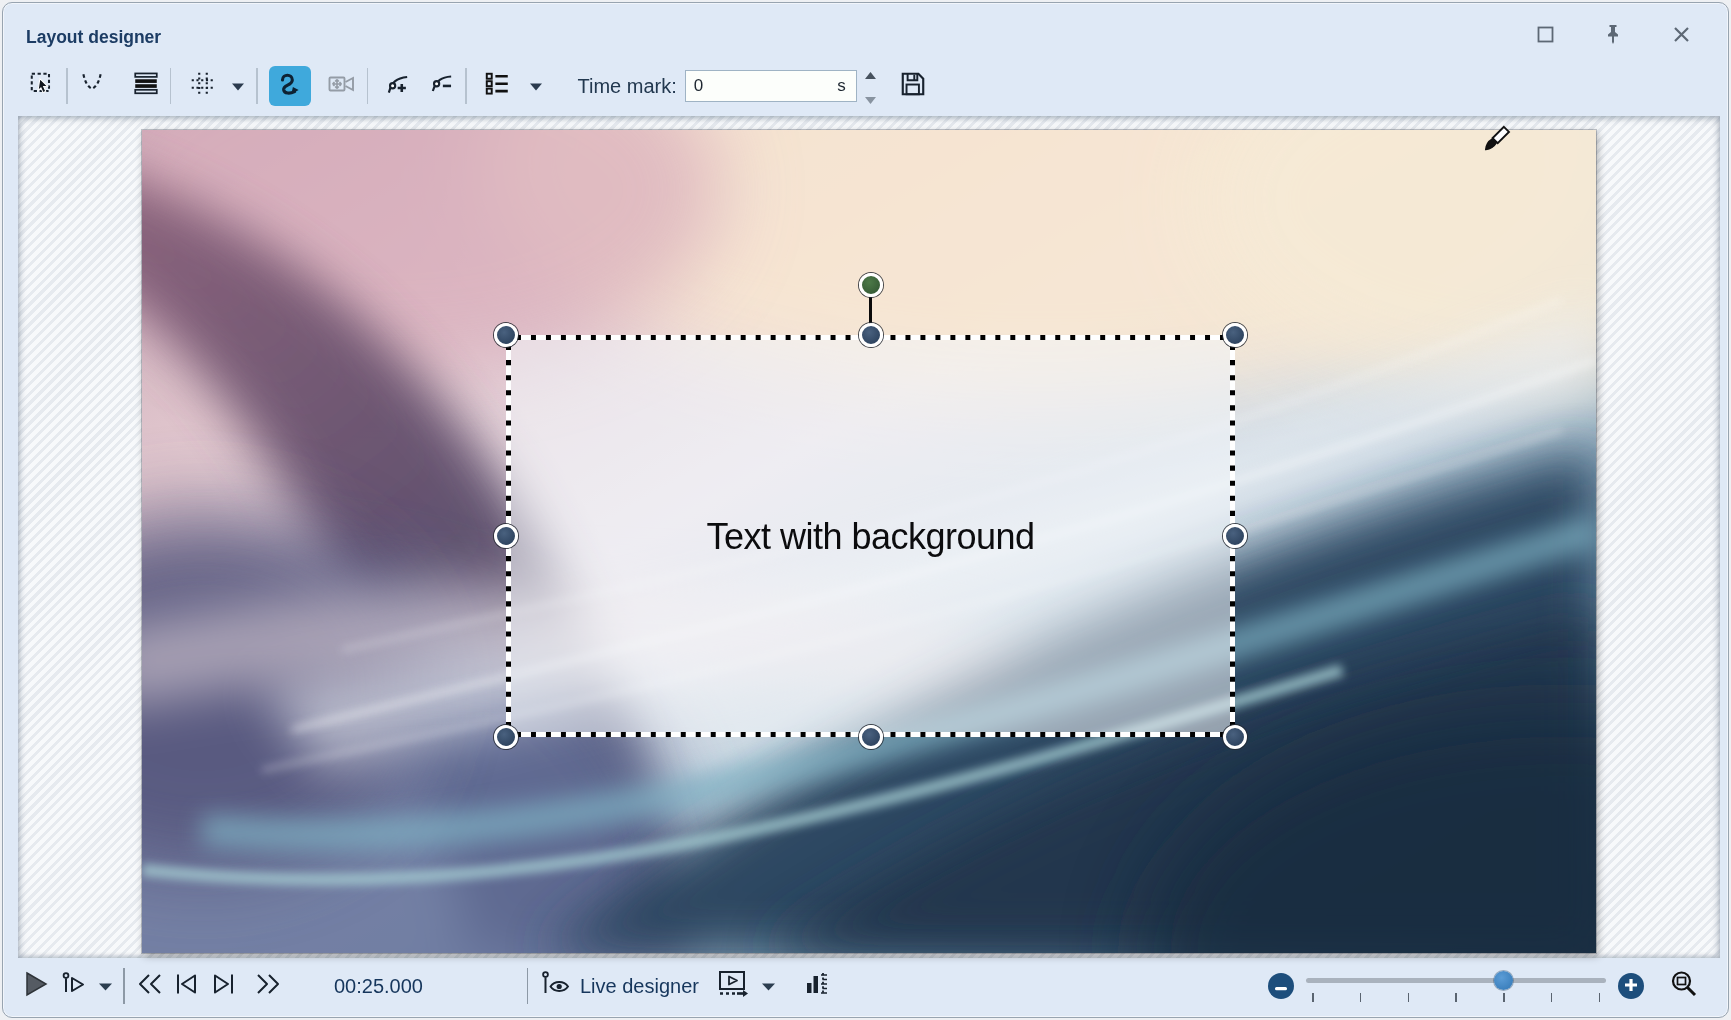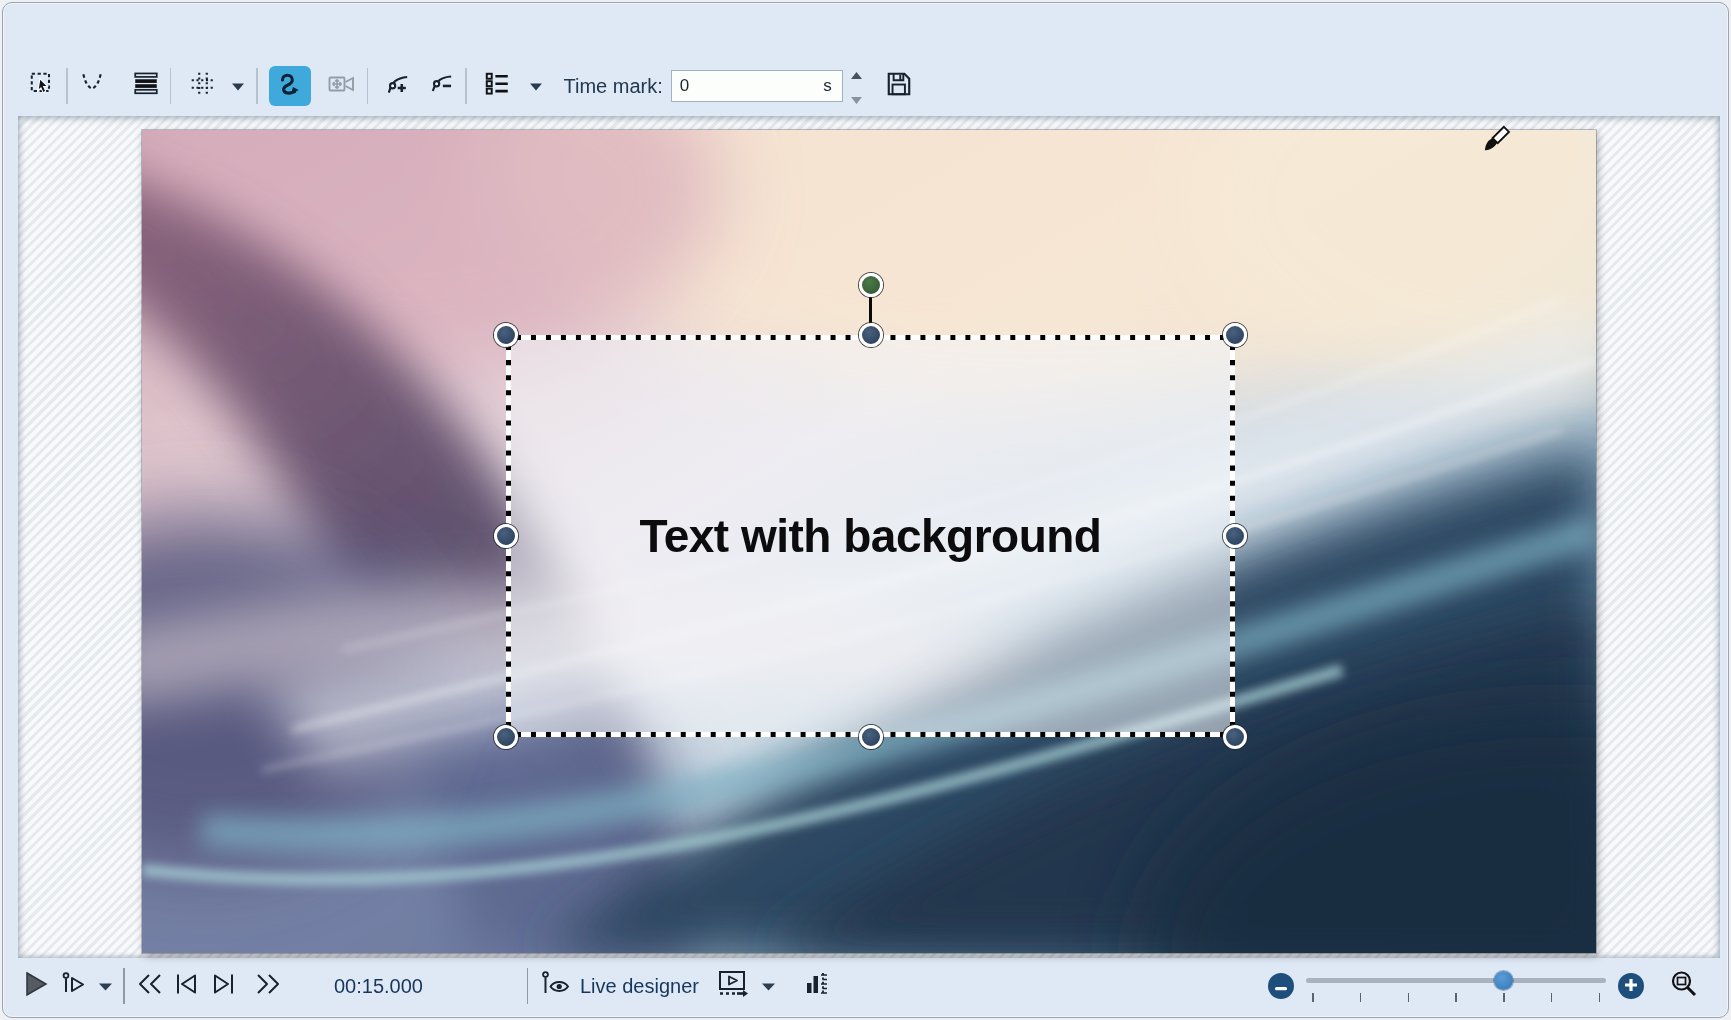--- a/index.html
+++ b/index.html
@@ -16,21 +16,21 @@
   .title { position:absolute; left:23px; top:24px; font-size:17.5px; font-weight:bold; color:#1c3c64; }
   .win-controls { position:absolute; right:36px; top:22px; display:flex; gap:46px; align-items:center; }
   .win-btn { width:22px; height:22px; display:flex; align-items:center; justify-content:center; cursor:default; }
 
   
   .toolbar { position:absolute; left:0; top:56px; right:0; height:54px; display:flex; align-items:center; padding-left:20px; }
   .tb-btn { width:38px; height:40px; display:flex; align-items:center; justify-content:center; border-radius:6px; }
   .tb-btn.active { background:#3fa9dc; width:42px; }
   .tb-sep { width:1.5px; height:36px; background:#b6c2cf; margin:0 5px; }
   .caret-btn { width:20px; height:40px; display:flex; align-items:center; justify-content:center; }
-  .tb-label { margin-left:18px; font-size:20px; color:#22384f; }
+  .tb-label { margin-left:32px; font-size:20px; color:#22384f; }
   .time-input { margin-left:8px; width:172px; height:32px; background:#fcfefb; border:1px solid #9fb3c4; display:flex; align-items:center; padding:0 8px; }
   .time-input input { flex:1; min-width:0; border:none; outline:none; background:transparent; font-size:17px; color:#1d2630; font-family:"Liberation Sans",sans-serif; }
   .time-input .unit { font-size:17px; color:#1d2630; padding-right:2px; }
   .spinner { margin-left:5px; display:flex; flex-direction:column; gap:7px; align-items:center; width:18px; }
 
   
   .workspace {
     position:absolute; left:15px; top:113px; width:1702px; height:842px;
     background: repeating-linear-gradient(135deg, #e6eaef 0 3px, #f7f9fb 3px 7px);
     box-shadow: inset 0 3px 6px rgba(90,105,125,.30), inset 0 -2px 4px rgba(90,105,125,.18),
@@ -42,21 +42,21 @@
     overflow:visible;
   }
   .canvas svg.bg { position:absolute; left:0; top:0; width:100%; height:100%; }
   .brush { position:absolute; left:1462px; top:8px; width:32px; height:36px; }
 
   
   .sel { position:absolute; left:364px; top:205px; width:729px; height:402px; }
   .sel-fill { position:absolute; inset:0; background:rgba(242,246,250,0.55); border:5px solid #000; }
   .sel-fill::after { content:''; position:absolute; inset:-5px; border:5px dashed #fff; }
   .sel-text { position:absolute; inset:10px; display:flex; flex-direction:column; align-items:center; justify-content:center; }
-  .sel-text div { font-size:46px; line-height:67px; font-weight:bold; color:#0c0c0e; letter-spacing:-0.5px; white-space:nowrap; }
+  .sel-text div { font-size:36px; line-height:67px; font-weight:normal; color:#0c0c0e; letter-spacing:-0.5px; white-space:nowrap; }
   .handle { position:absolute; width:24px; height:24px; border-radius:50%;
     background: radial-gradient(circle at 40% 35%, #49617f, #253a55);
     border:3px solid #fff; box-shadow:0 0 0 1px rgba(35,40,48,.85); }
   .handle.rot { background: radial-gradient(circle at 40% 35%, #4d7a48, #2f5230); }
   .rot-stem { position:absolute; left:calc(50% - 1.5px); top:-38px; width:3px; height:38px; background:#0a0a0a; }
 
   
   .bottombar { position:absolute; left:0; top:953px; right:0; height:60px; display:flex; align-items:center; padding-left:16px; }
   .bb-btn { height:40px; display:flex; align-items:center; justify-content:center; }
   .bb-sep { width:1.5px; height:36px; background:#8d99a6; }
@@ -70,20 +70,46 @@
     background:radial-gradient(circle at 40% 35%, #5b9cd6, #3176b4); box-shadow:0 0 0 1px rgba(40,70,100,.4); }
   .slider .ticks { position:absolute; left:6px; right:6px; top:24px; height:9px; display:flex; justify-content:space-between; }
   .slider .ticks i { width:1.5px; height:9px; background:#5a6470; }
   .icon-stroke { stroke:#18222e; fill:none; stroke-width:2; }
 </style>
 </head>
 <body>
 
 <div class="window">
 
+  <div class="titlebar">
+    <div class="title">Layout designer</div>
+    <div class="win-controls">
+      <div class="win-btn">
+        <span>
+          <svg width="17" height="17">
+              <rect x="1.5" y="1.5" width="14" height="14" fill="none" stroke="#5d6875" stroke-width="1.8"></rect>
+            </svg>
+        </span>
+      </div>
+      <div class="win-btn">
+        <span>
+          <svg width="18" height="20" viewBox="0 0 18 20">
+              <path d="M5.5 1 h7 v2 h-1.5 v5 l3 2.5 v2 H10 v5.5 L9 20 8 18 v-5.5 H4 v-2 l3-2.5 v-5 H5.5 Z" fill="#5d6875"></path>
+            </svg>
+        </span>
+      </div>
+      <div class="win-btn">
+        <span>
+          <svg width="17" height="17">
+              <path d="M2 2 L15 15 M15 2 L2 15" stroke="#5d6875" stroke-width="2.2" fill="none"></path>
+            </svg>
+        </span>
+      </div>
+    </div>
+  </div>
 
   <div class="toolbar">
     <div class="tb-btn">
       <span>
         <svg width="28" height="28" viewBox="0 0 26 26">
           <rect x="3.5" y="3.5" width="16" height="16" fill="none" stroke="#18222e" stroke-width="1.9" stroke-dasharray="3 2.4"></rect>
           <path d="M11 8 L18.2 15.2 L14.5 15.4 L16.5 19.8 L14 21 L12 16.6 L9.3 19.2 Z" fill="#10161f" stroke="#fff" stroke-width="1"></path>
         </svg>
       </span>
     </div>
@@ -323,21 +349,21 @@
         </svg>
       </span>
     </div>
     <div class="bb-btn" style="width:38px; margin-left:8px">
       <span>
         <svg width="30" height="26" viewBox="0 0 30 26" class="icon-stroke" stroke-linejoin="round">
           <path d="M5 4 L14 13 L5 22 M16 4 L25 13 L16 22"></path>
         </svg>
       </span>
     </div>
-    <div class="time-display">00:15.000</div>
+    <div class="time-display">00:25.000</div>
     <div class="bb-sep" style="margin-left:100px"></div>
     <div class="bb-btn" style="width:32px; margin-left:12px">
       <span>
         <svg width="30" height="28" viewBox="0 0 30 28">
           <circle cx="4.5" cy="4.5" r="2.4" fill="none" stroke="#18222e" stroke-width="1.8"></circle>
           <path d="M4.5 7.2 V23" stroke="#18222e" stroke-width="2"></path>
           <path d="M9.5 16.5 C 13.5 10.5 23 10.5 27 16.5 C 23 22.5 13.5 22.5 9.5 16.5 Z" fill="none" stroke="#18222e" stroke-width="1.9"></path>
           <circle cx="18.2" cy="16.5" r="2.6" fill="#18222e"></circle>
         </svg>
       </span>

